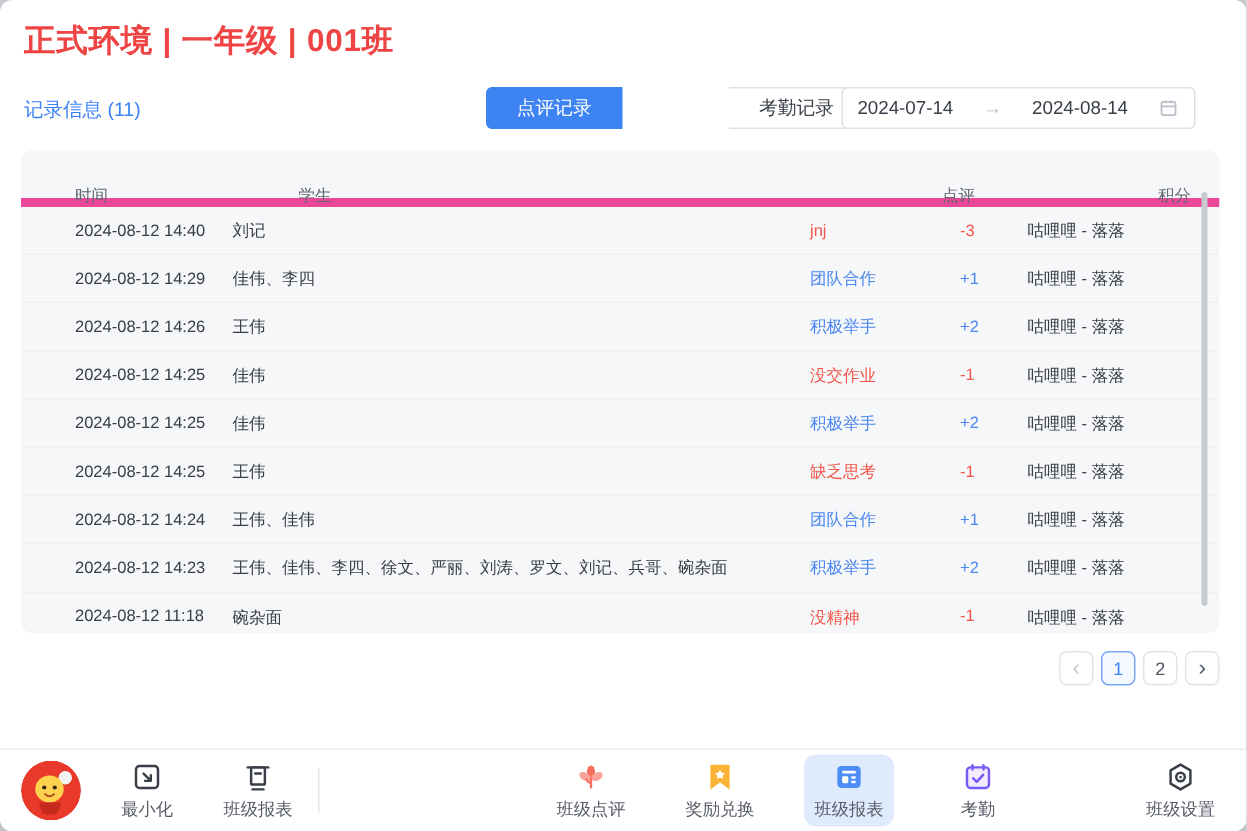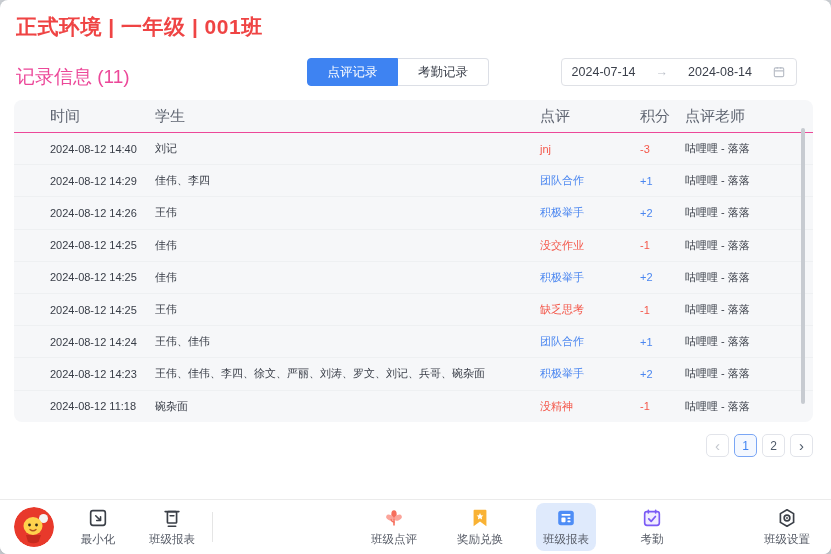--- a/index.html
+++ b/index.html
@@ -5,32 +5,32 @@
   html,body{margin:0;padding:0;background:#cfd3d8;font-family:"Liberation Sans","DejaVu Sans",sans-serif;}
   .window{position:relative;width:831px;height:554px;background:#fff;border-radius:8px;overflow:hidden;box-shadow:0 2px 10px rgba(0,0,0,.2);}
   
   .titlebar{height:30px;background:#e9f4ec;display:flex;align-items:center;justify-content:space-between;padding:0 14px;border-bottom:1px solid #e2ece4;box-sizing:border-box;}
   .titlebar-title{font-size:12px;color:#3c4043;}
   .close{font-size:16px;color:#333;line-height:1;cursor:pointer;padding:2px 4px;}
   
   .header h1{margin:13px 16px 0;font-size:21px;font-weight:700;color:#ef4444;letter-spacing:.5px;}
   
   .controls{position:relative;height:28px;margin:17px 16px 0;}
-  .record-info{position:absolute;left:0;top:6px;font-size:19px;color:#ec4899;}
-  .tabs{position:absolute;left:291px;top:0;display:flex;}
+  .record-info{position:absolute;left:0;top:6px;font-size:13px;color:#3b82f6;}
+  .tabs{position:absolute;left:308px;top:0;display:flex;gap:48px;}
   .tab{height:28px;width:91px;font-size:12.5px;border:1px solid #dcdfe6;background:#fff;color:#3a3f4a;cursor:pointer;box-sizing:border-box;padding:0;font-family:inherit;}
   .tab.active{background:#3e83f2;border-color:#3e83f2;color:#fff;border-radius:4px 0 0 4px;}
-  .tab:not(.active){border-left:none;border-radius:0 4px 4px 0;}
+  .tab:not(.active){border-left:none;border-radius:0 4px 4px 0;margin-left:23px;}
   .date-range{position:absolute;right:18px;top:0;display:flex;align-items:center;gap:20px;height:28px;padding:0 10px;border:1px solid #dfe1e6;border-radius:4px;background:#fff;font-size:12.5px;color:#3a3f4a;box-sizing:border-box;}
   .date-range .arrow{color:#b9bec7;}
   .date-range .cal{display:flex;align-items:center;}
   
   .table-card{position:relative;margin:14px 18px 0 14px;height:322px;background:#f6f7f9;border-radius:8px;overflow:hidden;}
   .thead,.tr{display:grid;grid-template-columns:105px 385px 100px 45px 1fr;padding-left:36px;align-items:center;}
-  .thead{height:32px;color:#606672;font-size:15px;border-bottom:1px solid #ec4899;}
+  .thead{height:32px;color:#606672;font-size:11px;border-bottom:6px solid #ec4899;gap:44px;}
   .tr{height:31.2px;font-size:11px;color:#383d47;border-bottom:1px solid #eef0f2;white-space:nowrap;}
   .tr:last-child{border-bottom:none;}
   .cell-comment.blue,.cell-points.blue{color:#4a86f0;}
   .cell-comment.red,.cell-points.red{color:#f4574a;}
   .scrollbar-thumb{position:absolute;right:8px;top:28px;width:4px;height:276px;background:#c7cbd1;border-radius:2px;}
   
   .pagination{display:flex;justify-content:flex-end;gap:5px;margin:12px 18px 0;}
   .page-btn{width:23px;height:23px;display:flex;align-items:center;justify-content:center;font-size:12px;border:1px solid #e2e4ea;border-radius:5px;background:#fff;color:#4e5969;cursor:pointer;box-sizing:border-box;font-family:inherit;padding:0;}
   .page-btn.active{border-color:#7aa6f5;color:#3e83f2;background:#f4f8ff;}
   .page-btn.disabled{color:#c3c7ce;cursor:default;}

